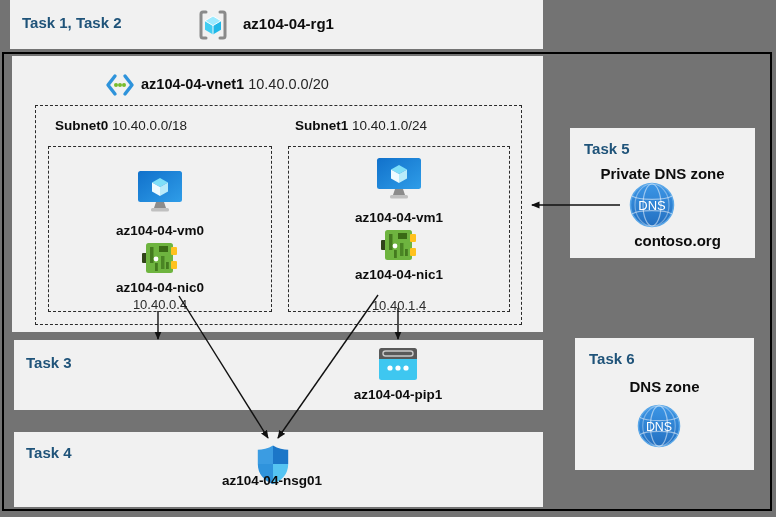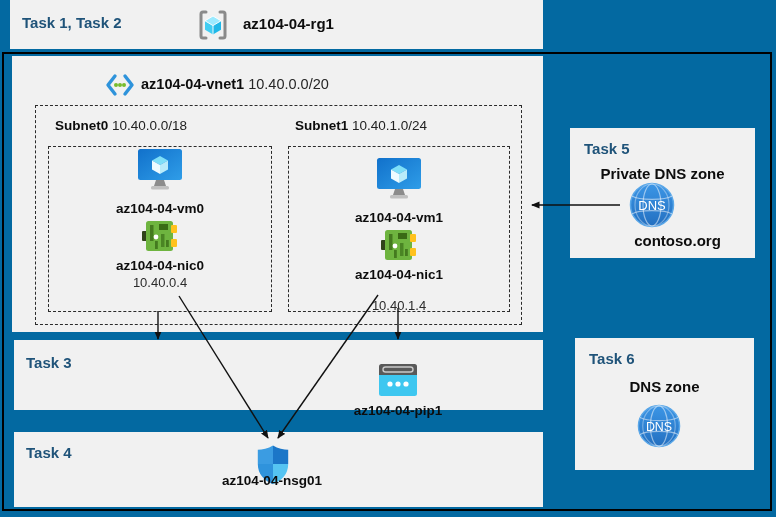--- a/index.html
+++ b/index.html
@@ -1,16 +1,16 @@
 <!DOCTYPE html>
 <html><head>
 <meta charset="utf-8">
 <style>
   html,body{margin:0;padding:0;background:#fff;}
-  .canvas{position:relative;width:776px;height:517px;background:#0369a1;
+  .canvas{position:relative;width:776px;height:517px;background:#737373;
           font-family:"Liberation Sans",sans-serif;overflow:hidden;}
   .abs{position:absolute;}
   .band{background:#F1F1F1;}
   .outer-frame{left:2px;top:52px;width:770px;height:459px;border:2px solid #000;box-sizing:border-box;}
   .task-label{font-weight:bold;font-size:15px;color:#1F5379;white-space:nowrap;}
   .res-label{font-weight:bold;font-size:13.5px;color:#0d0d0d;white-space:nowrap;}
   .big-label{font-weight:bold;font-size:15px;color:#0d0d0d;white-space:nowrap;}
   .ip-text{font-size:13px;color:#2b2b2b;white-space:nowrap;}
   .subnet-title{font-size:13.5px;color:#222;white-space:nowrap;}
   .subnet-title b{color:#0d0d0d;}
@@ -60,21 +60,21 @@
       <b>az104-04-vnet1</b>
       <span>10.40.0.0/20</span>
     </div>
 
     <div class="abs dashed" style="left:23px;top:49px;width:487px;height:220px;"></div>
 
     <div class="abs subnet-title" style="left:43px;top:62px;">
       <b>Subnet0</b>
       <span>10.40.0.0/18</span>
     </div>
-    <div class="abs dashed col" style="left:36px;top:90px;width:224px;height:166px;justify-content:flex-start;padding-top:1px;box-sizing:border-box;">
+    <div class="abs dashed col" style="left:36px;top:90px;width:224px;height:166px;justify-content:center;padding-top:24px;box-sizing:border-box;">
       <div>
         <svg width="46" height="44" viewBox="0 0 46 44">
           <defs>
               <linearGradient id="vmg0" x1="0" y1="0" x2="1" y2="1">
             <stop offset="0" stop-color="#1171CB"></stop>
                 <stop offset="1" stop-color="#2F9DE8"></stop>
               </linearGradient>
             </defs>
           <rect x="1" y="1" width="44" height="31" rx="2.5" fill="url(#vmg0)"></rect>
           <polygon points="23,8 31,12.5 23,17 15,12.5" fill="#7FDFF8"></polygon>
@@ -163,21 +163,21 @@
         <text x="23" y="28" text-anchor="middle" font-family="Liberation Sans, sans-serif" font-size="13" fill="#ffffff">DNS</text>
       </svg>
     </div>
     <div class="abs big-label ctr" style="left:15px;top:104px;width:100%;">contoso.org</div>
   </div>
 
   <div class="abs band" style="left:14px;top:340px;width:529px;height:70px;">
     <div class="abs task-label" style="left:12px;top:14px;">Task 3</div>
 
 
-    <div class="abs col" style="left:304px;top:24px;width:160px;justify-content:flex-end;">
+    <div class="abs col" style="left:304px;top:8px;width:160px;justify-content:flex-end;">
       <div>
         <svg width="38" height="32" viewBox="0 0 38 32">
           <rect x="0" y="0" width="38" height="13" rx="2.5" fill="#595959"></rect>
           <rect x="4" y="3" width="30" height="5" rx="2.5" fill="none" stroke="#C9C9C9" stroke-width="1.4"></rect>
           <rect x="0" y="11" width="38" height="21" rx="2.5" fill="#3EC7F0"></rect>
           <rect x="0" y="11" width="38" height="4" fill="#3EC7F0"></rect>
           <circle cx="11" cy="20" r="2.6" fill="#fff"></circle>
           <circle cx="19" cy="20" r="2.6" fill="#fff"></circle>
           <circle cx="27" cy="20" r="2.6" fill="#fff"></circle>
         </svg>

